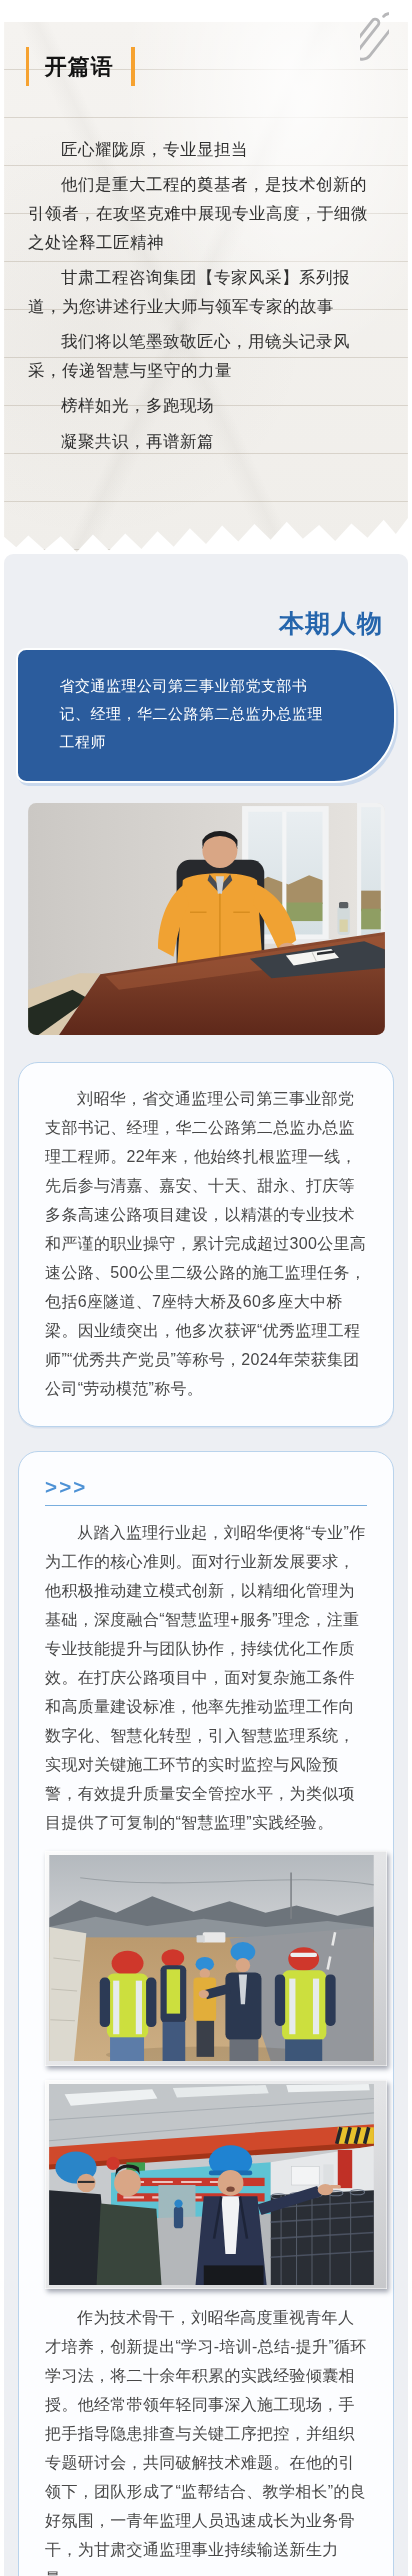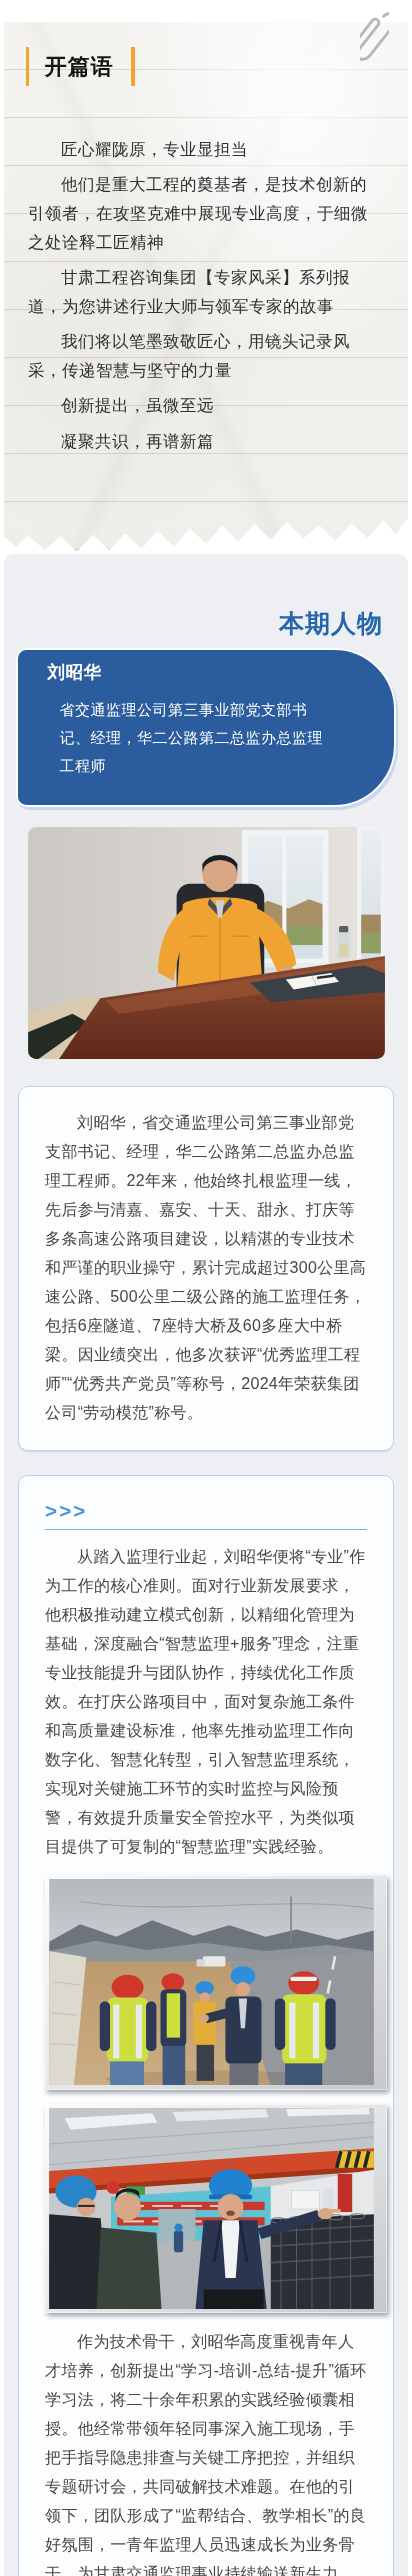--- a/index.html
+++ b/index.html
@@ -60,21 +60,21 @@
   .profile-name{font-size:17.5px;font-weight:bold;margin:0 0 5.2px 0;letter-spacing:0.5px;}
   .profile-title{font-size:15px;line-height:28px;margin:12px;letter-spacing:0.5px;}
 
   .photo-office{
     display:block;margin:20.6px auto 0 auto;width:357px;height:232px;
     border-radius:8.2px;overflow:hidden;
   }
 
   .card{
     margin:0 14px;background:#fcfdff;
-    border:1px solid #b9d3ec;border-radius:10px;
+    border:1px solid #b9d3ec;border-radius:20px;
     box-shadow:0 1.5px 0 rgba(175,198,226,.35);
   }
   .card.intro{margin-top:27px;padding:20.6px 26px 23px 26px;}
   .card.story{margin-top:24px;padding:20.6px 26px 20.6px 26px;}
 
   .card p.body{
     font-size:16px;line-height:29px;color:#474747;margin:0;
     text-indent:2em;letter-spacing:0.3px;
   }
   .marker{
@@ -106,31 +106,30 @@
     <div class="opening-header">
       <div class="v-bar left"></div>
       <div class="opening-title">开篇语</div>
       <div class="v-bar right"></div>
     </div>
     <div class="opening-text">
       <p>匠心耀陇原，专业显担当</p>
       <p>他们是重大工程的奠基者，是技术创新的引领者，在攻坚克难中展现专业高度，于细微之处诠释工匠精神</p>
       <p>甘肃工程咨询集团【专家风采】系列报道，为您讲述行业大师与领军专家的故事</p>
       <p>我们将以笔墨致敬匠心，用镜头记录风采，传递智慧与坚守的力量</p>
-      <p>创新提出，虽微至远</p>
+      <p>榜样如光，多跑现场</p>
       <p>凝聚共识，再谱新篇</p>
     </div>
   </div>
 
   <div class="main-panel">
 
     <div class="issue-label">本期人物</div>
 
     <div class="profile-card">
-      <p class="profile-name">刘昭华</p>
       <p class="profile-title">省交通监理公司第三事业部党支部书记、经理，华二公路第二总监办总监理工程师</p>
     </div>
 
     <svg class="photo-office" viewBox="0 0 692 450">
       <defs>
         <linearGradient id="wallg" x1="0" y1="0" x2="1" y2="0">
           <stop offset="0" stop-color="#cbc8c4"></stop>
             <stop offset="1" stop-color="#e7e4e0"></stop>
         </linearGradient>
         <linearGradient id="deskg" x1="0" y1="0" x2="0" y2="1">

